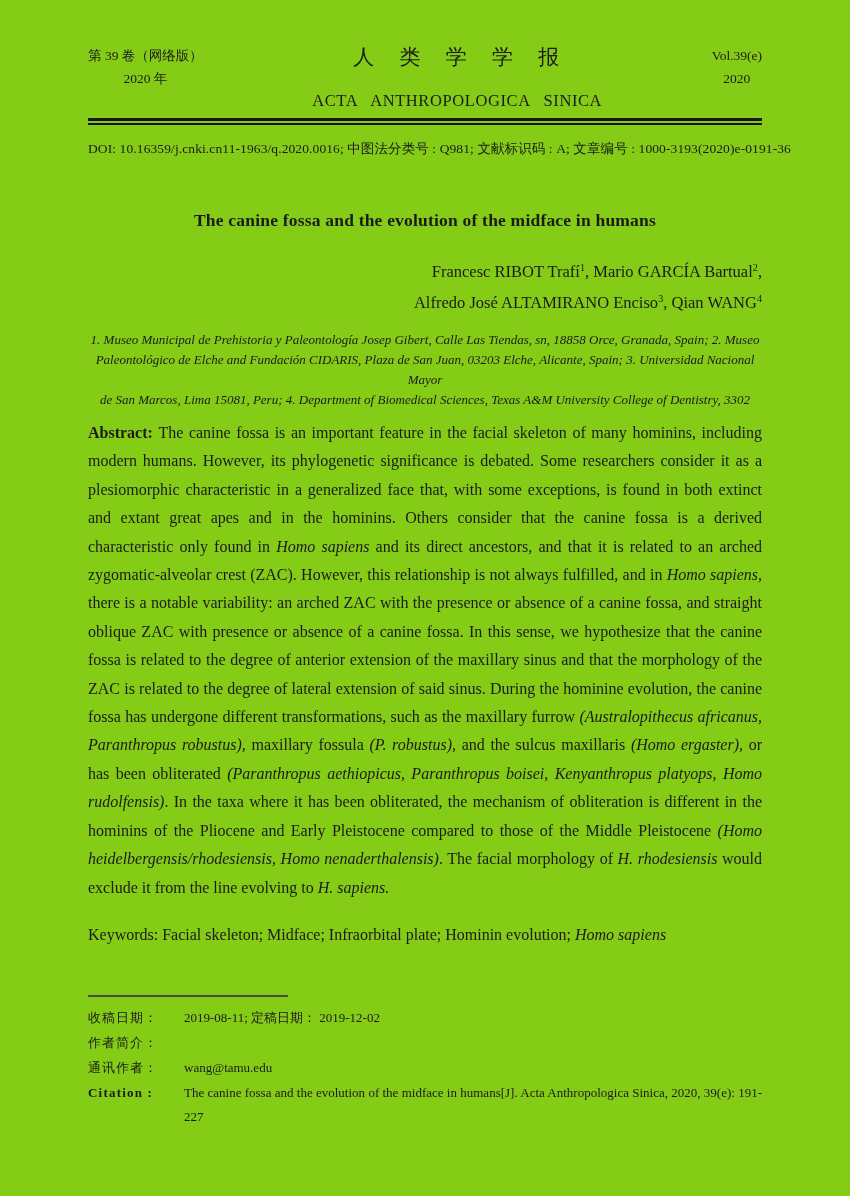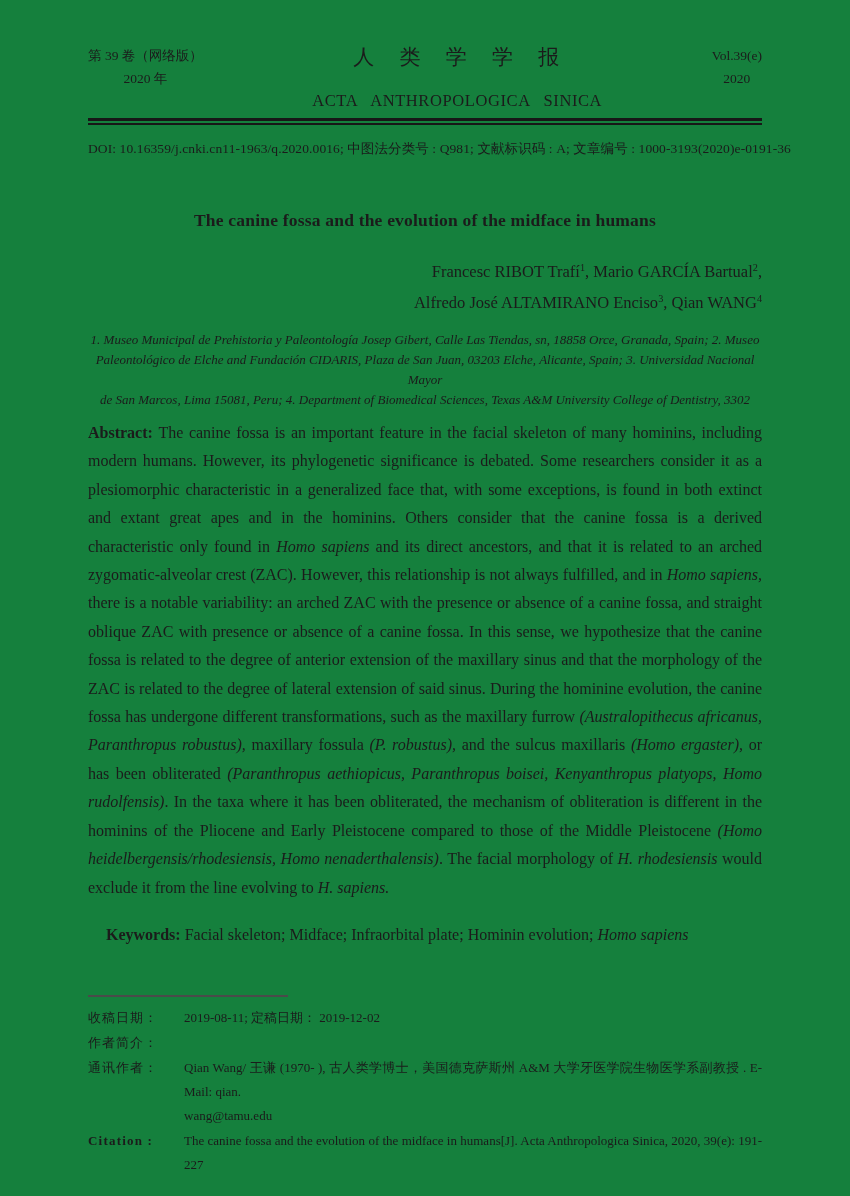--- a/index.html
+++ b/index.html
@@ -6,21 +6,21 @@
   html, body { background: #ffffff; }
   body {
     font-family: "Liberation Serif", "DejaVu Serif", serif;
     color: #1b1b1b;
   }
   .page {
     position: relative;
     width: 850px;
     height: 1196px;
     margin: 0 auto;
-    background: #15803d;
+    background: #84cc16;
     padding: 44px 88px 40px 88px;
     overflow: hidden;
   }
 
   
   .hdr-row {
     display: flex;
     justify-content: space-between;
     align-items: flex-start;
   }
@@ -150,40 +150,39 @@
   </div>
 
   <div class="affiliations">
       <div>1. Museo Municipal de Prehistoria y Paleontología Josep Gibert, Calle Las Tiendas, sn, 18858 Orce, Granada, Spain; 2. Museo</div>
       <div>Paleontológico de Elche and Fundación CIDARIS, Plaza de San Juan, 03203 Elche, Alicante, Spain; 3. Universidad Nacional Mayor</div>
       <div>de San Marcos, Lima 15081, Peru; 4. Department of Biomedical Sciences, Texas A&amp;M University College of Dentistry, 3302</div>
     </div>
 
   <p class="abstract rich"><span style="font-weight: bold;">Abstract: </span><span>The canine fossa is an important feature in the facial skeleton of many hominins, including modern humans. However, its phylogenetic significance is debated. Some researchers consider it as a plesiomorphic characteristic in a generalized face that, with some exceptions, is found in both extinct and extant great apes and in the hominins. Others consider that the canine fossa is a derived characteristic only found in </span><span style="font-style: italic;">Homo sapiens</span><span> and its direct ancestors, and that it is related to an arched zygomatic-alveolar crest (ZAC). However, this relationship is not always fulfilled, and in </span><span style="font-style: italic;">Homo sapiens,</span><span> there is a notable variability: an arched ZAC with the presence or absence of a canine fossa, and straight oblique ZAC with presence or absence of a canine fossa. In this sense, we hypothesize that the canine fossa is related to the degree of anterior extension of the maxillary sinus and that the morphology of the ZAC is related to the degree of lateral extension of said sinus. During the hominine evolution, the canine fossa has undergone different transformations, such as the maxillary furrow </span><span style="font-style: italic;">(Australopithecus africanus, Paranthropus robustus),</span><span> maxillary fossula </span><span style="font-style: italic;">(P. robustus),</span><span> and the sulcus maxillaris </span><span style="font-style: italic;">(Homo ergaster),</span><span> or has been obliterated </span><span style="font-style: italic;">(Paranthropus aethiopicus, Paranthropus boisei, Kenyanthropus platyops, Homo rudolfensis)</span><span>. In the taxa where it has been obliterated, the mechanism of obliteration is different in the hominins of the Pliocene and Early Pleistocene compared to those of the Middle Pleistocene </span><span style="font-style: italic;">(Homo heidelbergensis/rhodesiensis, Homo nenaderthalensis)</span><span>. The facial morphology of </span><span style="font-style: italic;">H. rhodesiensis</span><span> would exclude it from the line evolving to </span><span style="font-style: italic;">H. sapiens.</span></p>
 
-  <p class="keywords rich"><span style="font-weight: bold; margin-left: 18px;">Keywords: </span><span>Facial skeleton; Midface; Infraorbital plate; Hominin evolution; </span><span style="font-style: italic;">Homo sapiens</span></p>
+  <p class="keywords rich"><span style="font-weight: normal;">Keywords: </span><span>Facial skeleton; Midface; Infraorbital plate; Hominin evolution; </span><span style="font-style: italic;">Homo sapiens</span></p>
 
   <div class="footnote-block">
     <hr class="footnote-divider">
 
     <div class="fn-row">
       <span class="fn-label">收稿日期：</span>
       <span class="fn-content">
           <div>2019-08-11; 定稿日期： 2019-12-02</div>
         </span>
     </div>
 
     <div class="fn-row">
       <span class="fn-label">作者简介：</span>
     </div>
 
     <div class="fn-row">
       <span class="fn-label">通讯作者：</span>
       <span class="fn-content">
-          <div>Qian Wang/ 王谦 (1970- ), 古人类学博士，美国德克萨斯州 A&amp;M 大学牙医学院生物医学系副教授 . E-Mail: qian.</div>
           <div>wang@tamu.edu</div>
         </span>
     </div>
 
     <div class="fn-row">
       <span class="fn-label latin">Citation :</span>
       <span class="fn-content">
           <div>The canine fossa and the evolution of the midface in humans[J]. Acta Anthropologica Sinica, 2020, 39(e): 191-227</div>
         </span>
     </div>

